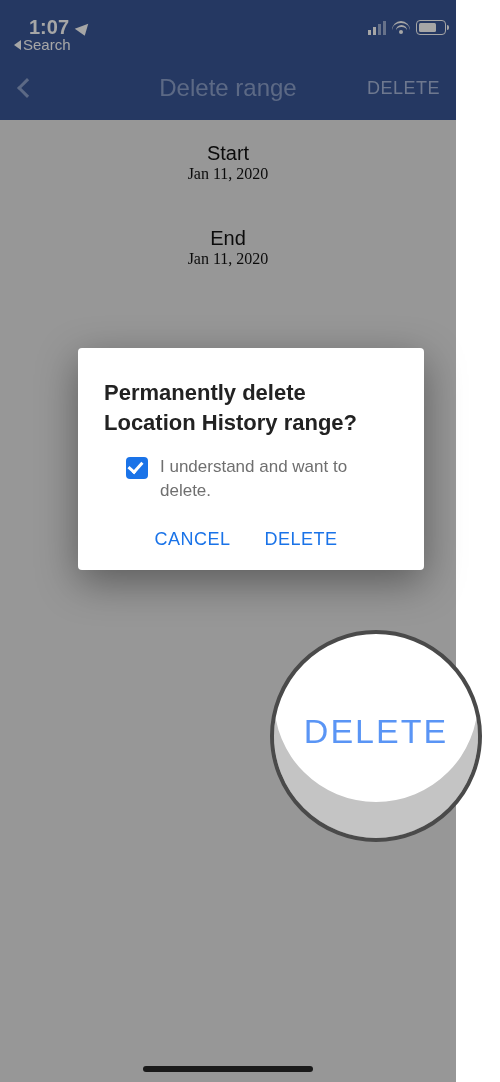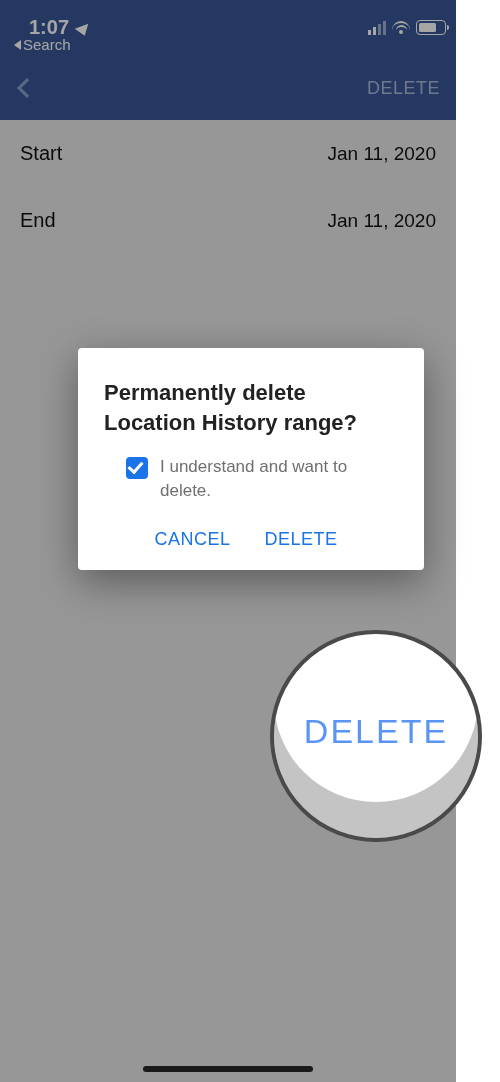--- a/index.html
+++ b/index.html
@@ -130,22 +130,23 @@
   
   .content{
     position:absolute; top:120px; left:0; right:0; bottom:0;
     background:#e8e8e8;
   }
   .row {
     display:flex;justify-content:space-between;align-items:center;
     padding: 22px 20px;
     font-size:20px;
     color:#111;
-  }
-  .row .value{ color:#111; font-size:19px;}
+    flex-direction:column;
+  }
+  .row .value{ color:#111; font-size:16px;font-family:Liberation Serif, serif;}
   
   
   .scrim{
     position:absolute; inset:0;
     background:rgba(0,0,0,0.35);
     z-index:3;
   }
   
   
   .dialog{
@@ -240,20 +241,21 @@
       <div class="battery">
           <i></i>
         </div>
     </div>
   </div>
 
   <div class="navbar">
     <div class="back-btn">
       <span class="chevron-left"></span>
     </div>
+    <div class="title">Delete range</div>
     <div class="action">DELETE</div>
   </div>
 
   <div class="content">
     <div class="row">
       <span>Start</span>
       <span class="value">Jan 11, 2020</span>
     </div>
     <div class="row">
       <span>End</span>

